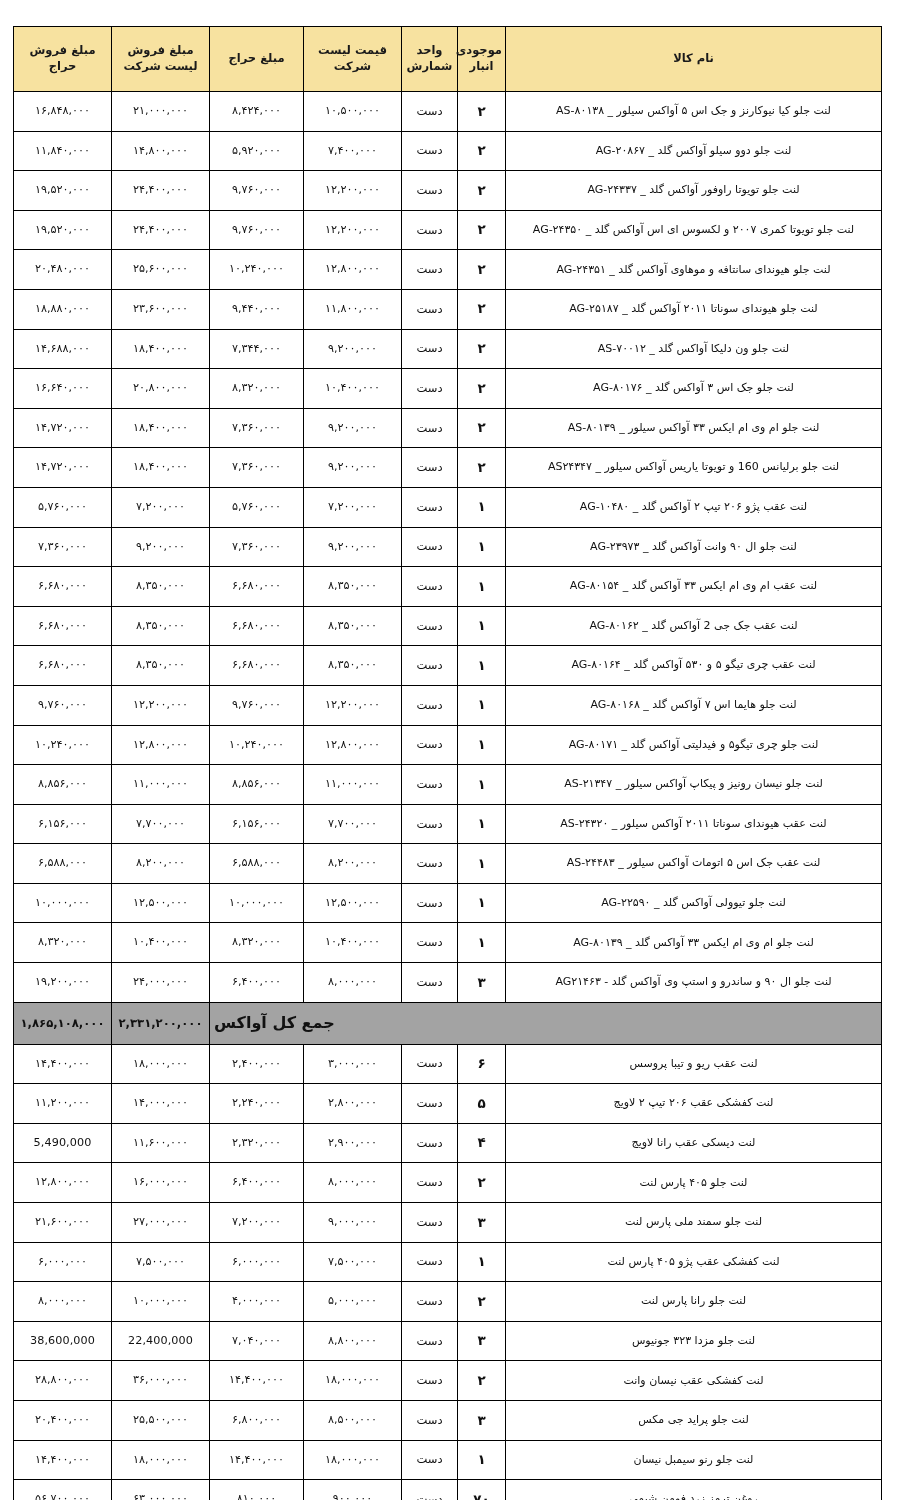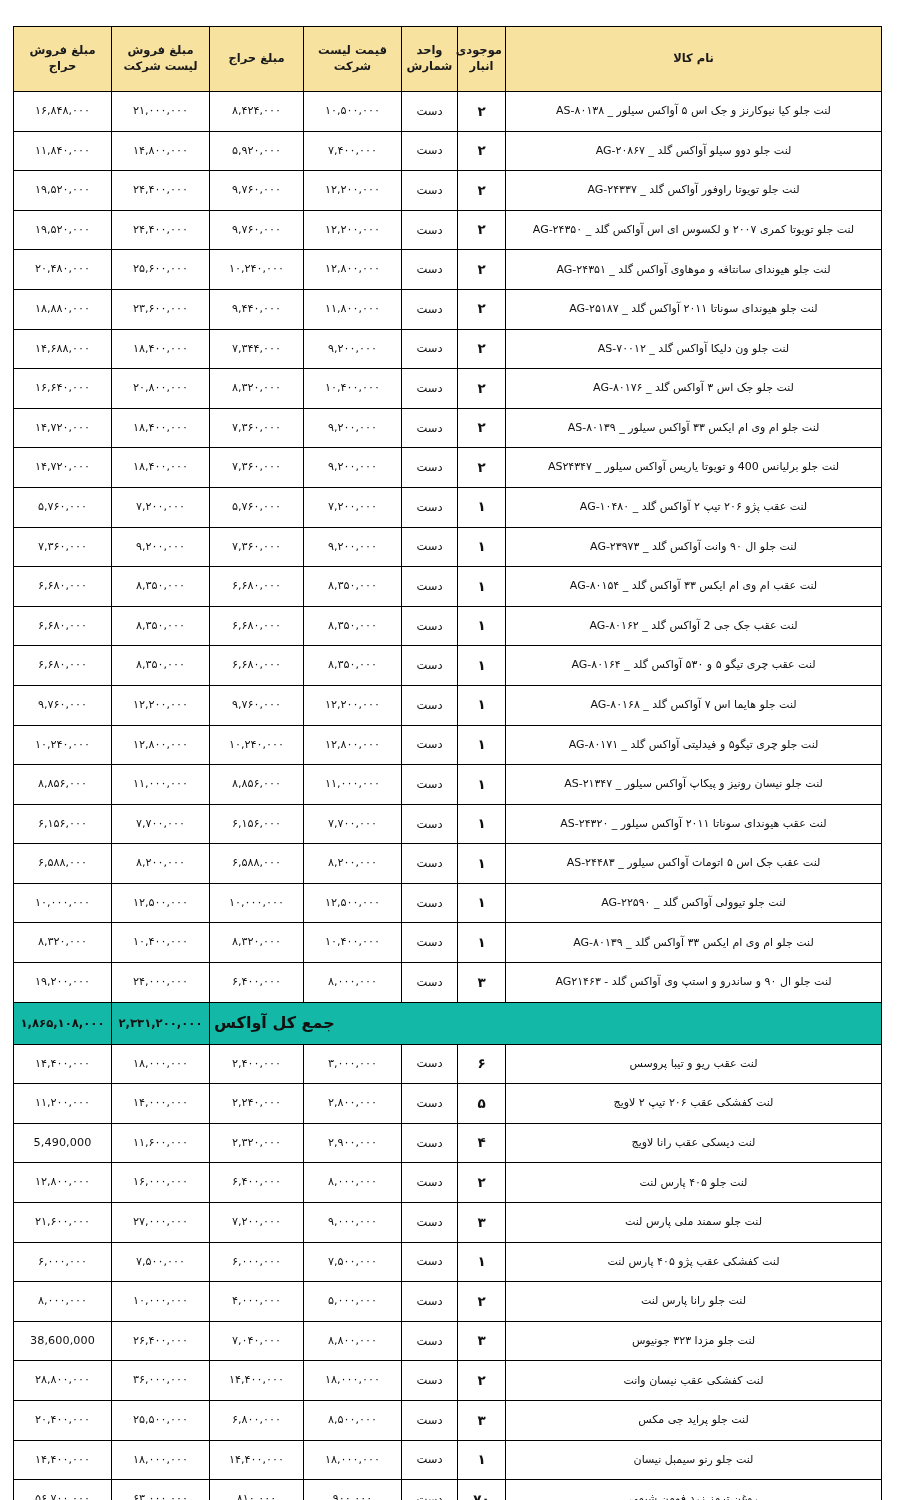--- a/index.html
+++ b/index.html
@@ -72,21 +72,21 @@
   tbody td.qty-cell {
     font-size: 13.5px;
     font-weight: bold;
   }
   tbody td.unit-cell {
     font-size: 11.5px;
     text-align: center;
   }
 
   tr.subtotal-row td {
-    background: #14b8a6;
+    background: #a3a3a3;
     font-weight: bold;
     height: 37px;
   }
   tr.subtotal-row td.subtotal-label {
     font-size: 16px;
     text-align: left;
     letter-spacing: 0.2px;
   }
   tr.subtotal-row td.num-cell {
     font-size: 11.6px;
@@ -194,21 +194,21 @@
         <tr>
           <td class="name-cell">لنت جلو ام وی ام ایکس ۳۳ آواکس سیلور _ AS-۸۰۱۳۹</td>
           <td class="qty-cell">۲</td>
           <td class="unit-cell">دست</td>
           <td class="num-cell">۹,۲۰۰,۰۰۰</td>
           <td class="num-cell">۷,۳۶۰,۰۰۰</td>
           <td class="num-cell">۱۸,۴۰۰,۰۰۰</td>
           <td class="num-cell">۱۴,۷۲۰,۰۰۰</td>
         </tr>
         <tr>
-          <td class="name-cell">لنت جلو برلیانس 400 و تویوتا یاریس آواکس سیلور _ AS۲۴۳۴۷</td>
+          <td class="name-cell">لنت جلو برلیانس 160 و تویوتا یاریس آواکس سیلور _ AS۲۴۳۴۷</td>
           <td class="qty-cell">۲</td>
           <td class="unit-cell">دست</td>
           <td class="num-cell">۹,۲۰۰,۰۰۰</td>
           <td class="num-cell">۷,۳۶۰,۰۰۰</td>
           <td class="num-cell">۱۸,۴۰۰,۰۰۰</td>
           <td class="num-cell">۱۴,۷۲۰,۰۰۰</td>
         </tr>
         <tr>
           <td class="name-cell">لنت عقب پژو ۲۰۶ تیپ ۲ آواکس گلد _ AG-۱۰۴۸۰</td>
           <td class="qty-cell">۱</td>
@@ -393,21 +393,21 @@
           <td class="num-cell">۴,۰۰۰,۰۰۰</td>
           <td class="num-cell">۱۰,۰۰۰,۰۰۰</td>
           <td class="num-cell">۸,۰۰۰,۰۰۰</td>
         </tr>
         <tr>
           <td class="name-cell">لنت جلو مزدا ۳۲۳ جونیوس</td>
           <td class="qty-cell">۳</td>
           <td class="unit-cell">دست</td>
           <td class="num-cell">۸,۸۰۰,۰۰۰</td>
           <td class="num-cell">۷,۰۴۰,۰۰۰</td>
-          <td class="num-cell">۲۶,۴۰۰,۰۰۰</td>
+          <td class="num-cell">22,400,000</td>
           <td class="num-cell">38,600,000</td>
         </tr>
         <tr>
           <td class="name-cell">لنت کفشکی عقب نیسان وانت</td>
           <td class="qty-cell">۲</td>
           <td class="unit-cell">دست</td>
           <td class="num-cell">۱۸,۰۰۰,۰۰۰</td>
           <td class="num-cell">۱۴,۴۰۰,۰۰۰</td>
           <td class="num-cell">۳۶,۰۰۰,۰۰۰</td>
           <td class="num-cell">۲۸,۸۰۰,۰۰۰</td>

